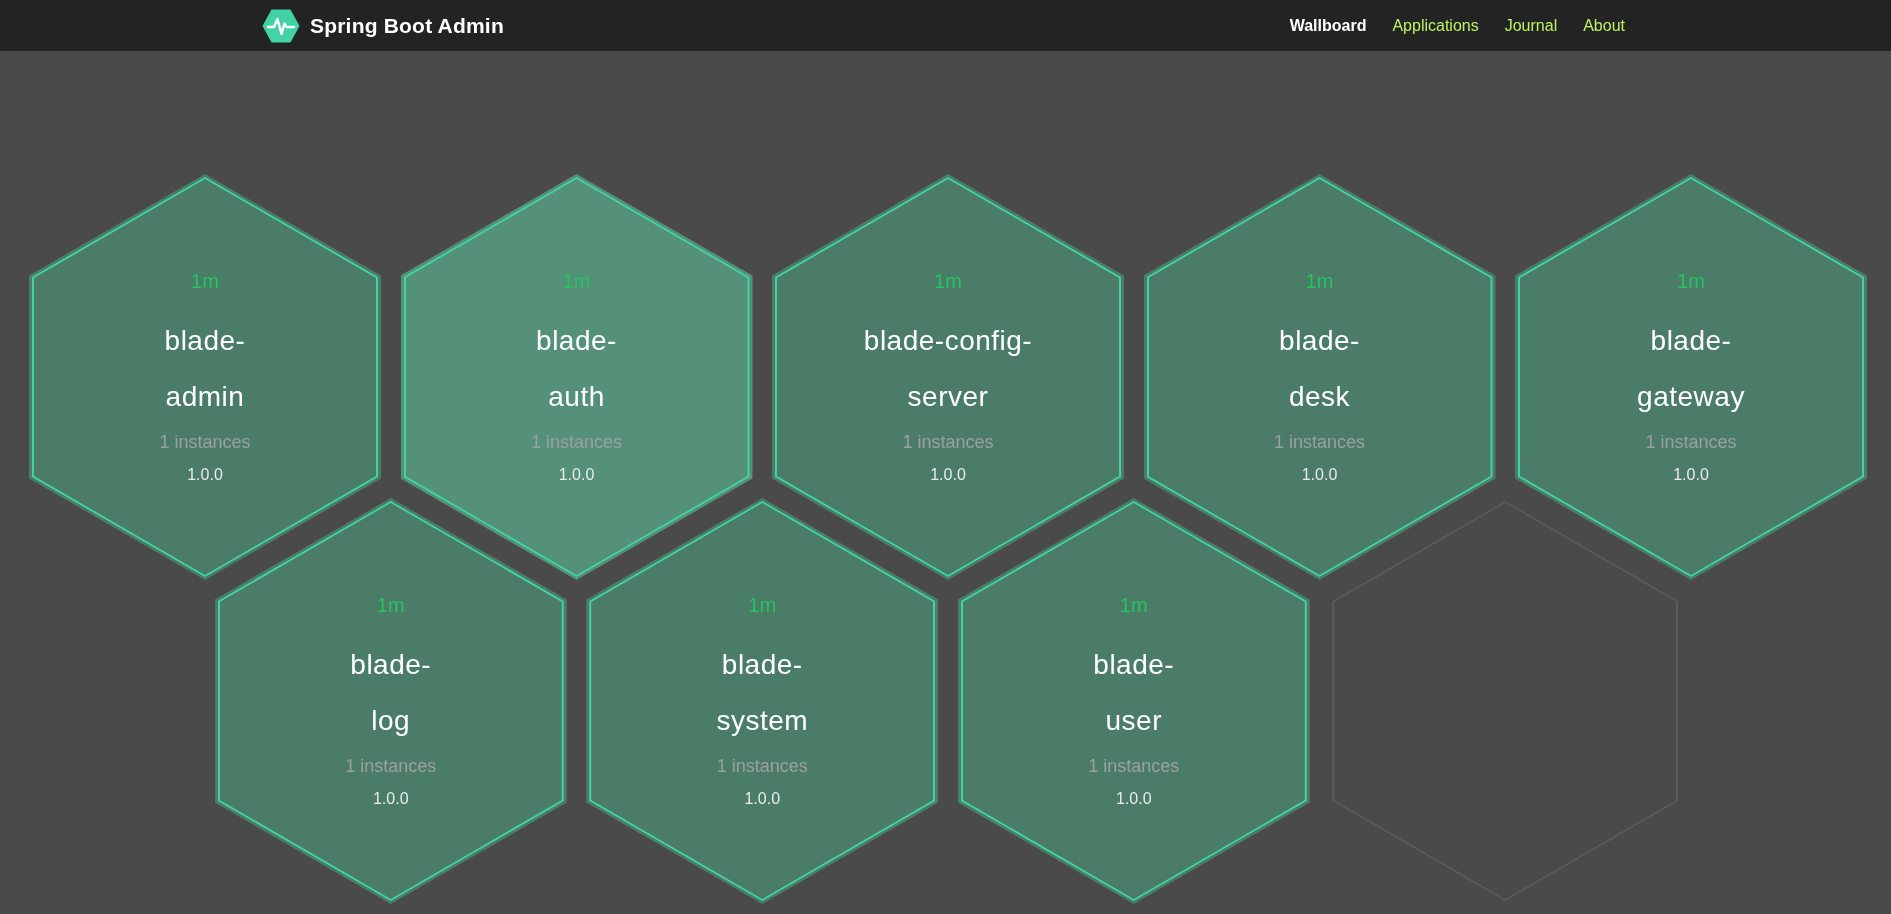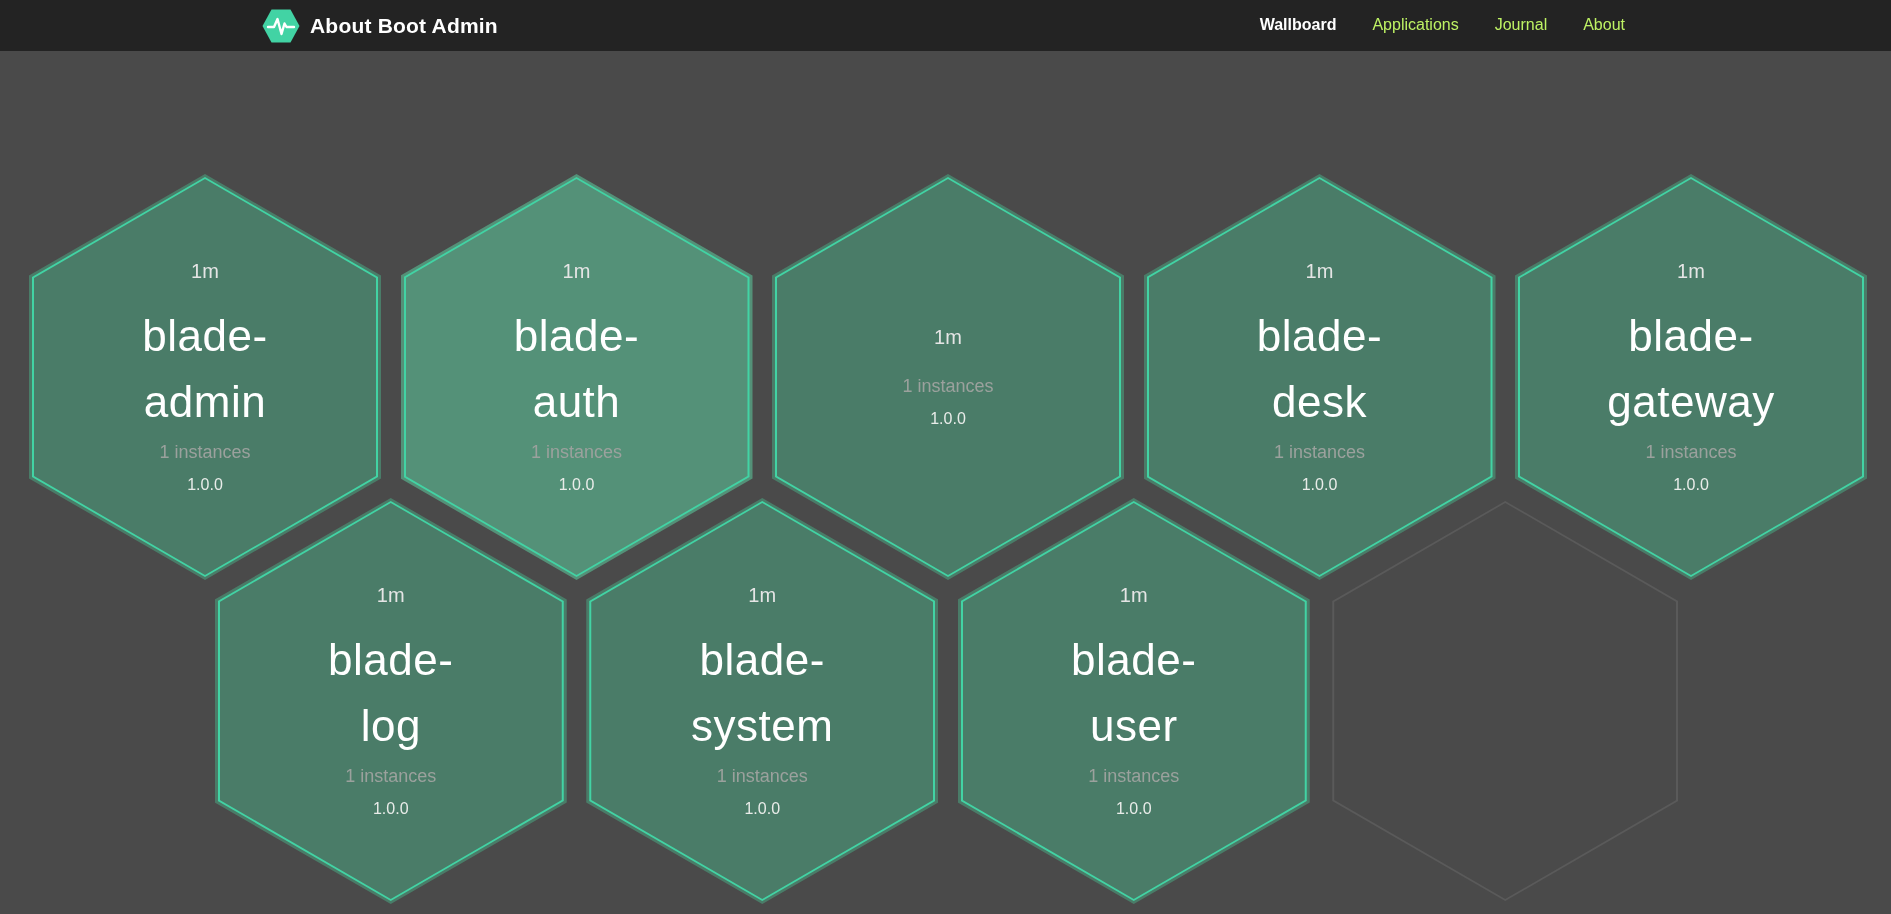--- a/index.html
+++ b/index.html
@@ -35,24 +35,25 @@
   .brand-title {
     color: #ffffff;
     font-size: 21px;
     font-weight: bold;
     letter-spacing: 0.2px;
     white-space: nowrap;
   }
   .nav-links {
     position: absolute;
     right: 266px;
-    top: 16px;
+    top: 0;
     height: 51px;
     display: flex;
-    gap: 36px;
+    align-items: center;
+    gap: 26px;
   }
   .nav-link {
     font-size: 16px;
     color: #bef264;
     cursor: pointer;
     white-space: nowrap;
   }
   .nav-link.active {
     color: #ffffff;
     font-weight: 600;
@@ -100,26 +101,26 @@
     position: absolute;
     inset: 0;
     display: flex;
     flex-direction: column;
     align-items: center;
     justify-content: center;
     text-align: center;
   }
   .hex-uptime {
     font-size: 20px;
-    color: #e5e5e5;
+    color: #22c55e;
     margin-bottom: 20px;
   }
   .hex-name {
-    font-size: 44px;
-    line-height: 66px;
+    font-size: 28px;
+    line-height: 56px;
     color: #ffffff;
     white-space: pre-line;
     letter-spacing: 0.5px;
   }
   .hex-instances {
     font-size: 18px;
     color: #9ba19d;
     margin-top: 7px;
   }
   .hex-version {
@@ -138,21 +139,21 @@
 <body>
 
 <div class="navbar">
   <div class="brand">
     <span style="display:flex;">
       <svg width="38" height="34" viewBox="0 0 38 34">
         <polygon points="9.5,0.5 28.5,0.5 37.5,17 28.5,33.5 9.5,33.5 0.5,17" fill="#42d3a4"></polygon>
         <polyline points="6,18 12,18 15.5,10 19.5,25 22.5,14.5 24.5,18 32,18" fill="none" stroke="#ffffff" stroke-width="2.4" stroke-linecap="round" stroke-linejoin="round"></polyline>
       </svg>
     </span>
-    <span class="brand-title">About Boot Admin</span>
+    <span class="brand-title">Spring Boot Admin</span>
   </div>
   <div class="nav-links">
       <span class="nav-link active">Wallboard</span>
       <span class="nav-link">Applications</span>
       <span class="nav-link">Journal</span>
       <span class="nav-link">About</span>
     </div>
 </div>
 
 <div class="wallboard">
@@ -179,20 +180,22 @@
       <div class="hex-instances">1 instances</div>
       <div class="hex-version">1.0.0</div>
     </div>
   </div>
     <div class="hexagon" style="left: 772px; top: 123px;">
     <div class="hex-outer hex-shape"></div>
     <div class="hex-line hex-shape"></div>
     <div class="hex-inner hex-shape"></div>
     <div class="hex-content">
       <div class="hex-uptime">1m</div>
+      <div class="hex-name">blade-config-
+server</div>
       <div class="hex-instances">1 instances</div>
       <div class="hex-version">1.0.0</div>
     </div>
   </div>
     <div class="hexagon" style="left: 1143.5px; top: 123px;">
     <div class="hex-outer hex-shape"></div>
     <div class="hex-line hex-shape"></div>
     <div class="hex-inner hex-shape"></div>
     <div class="hex-content">
       <div class="hex-uptime">1m</div>

